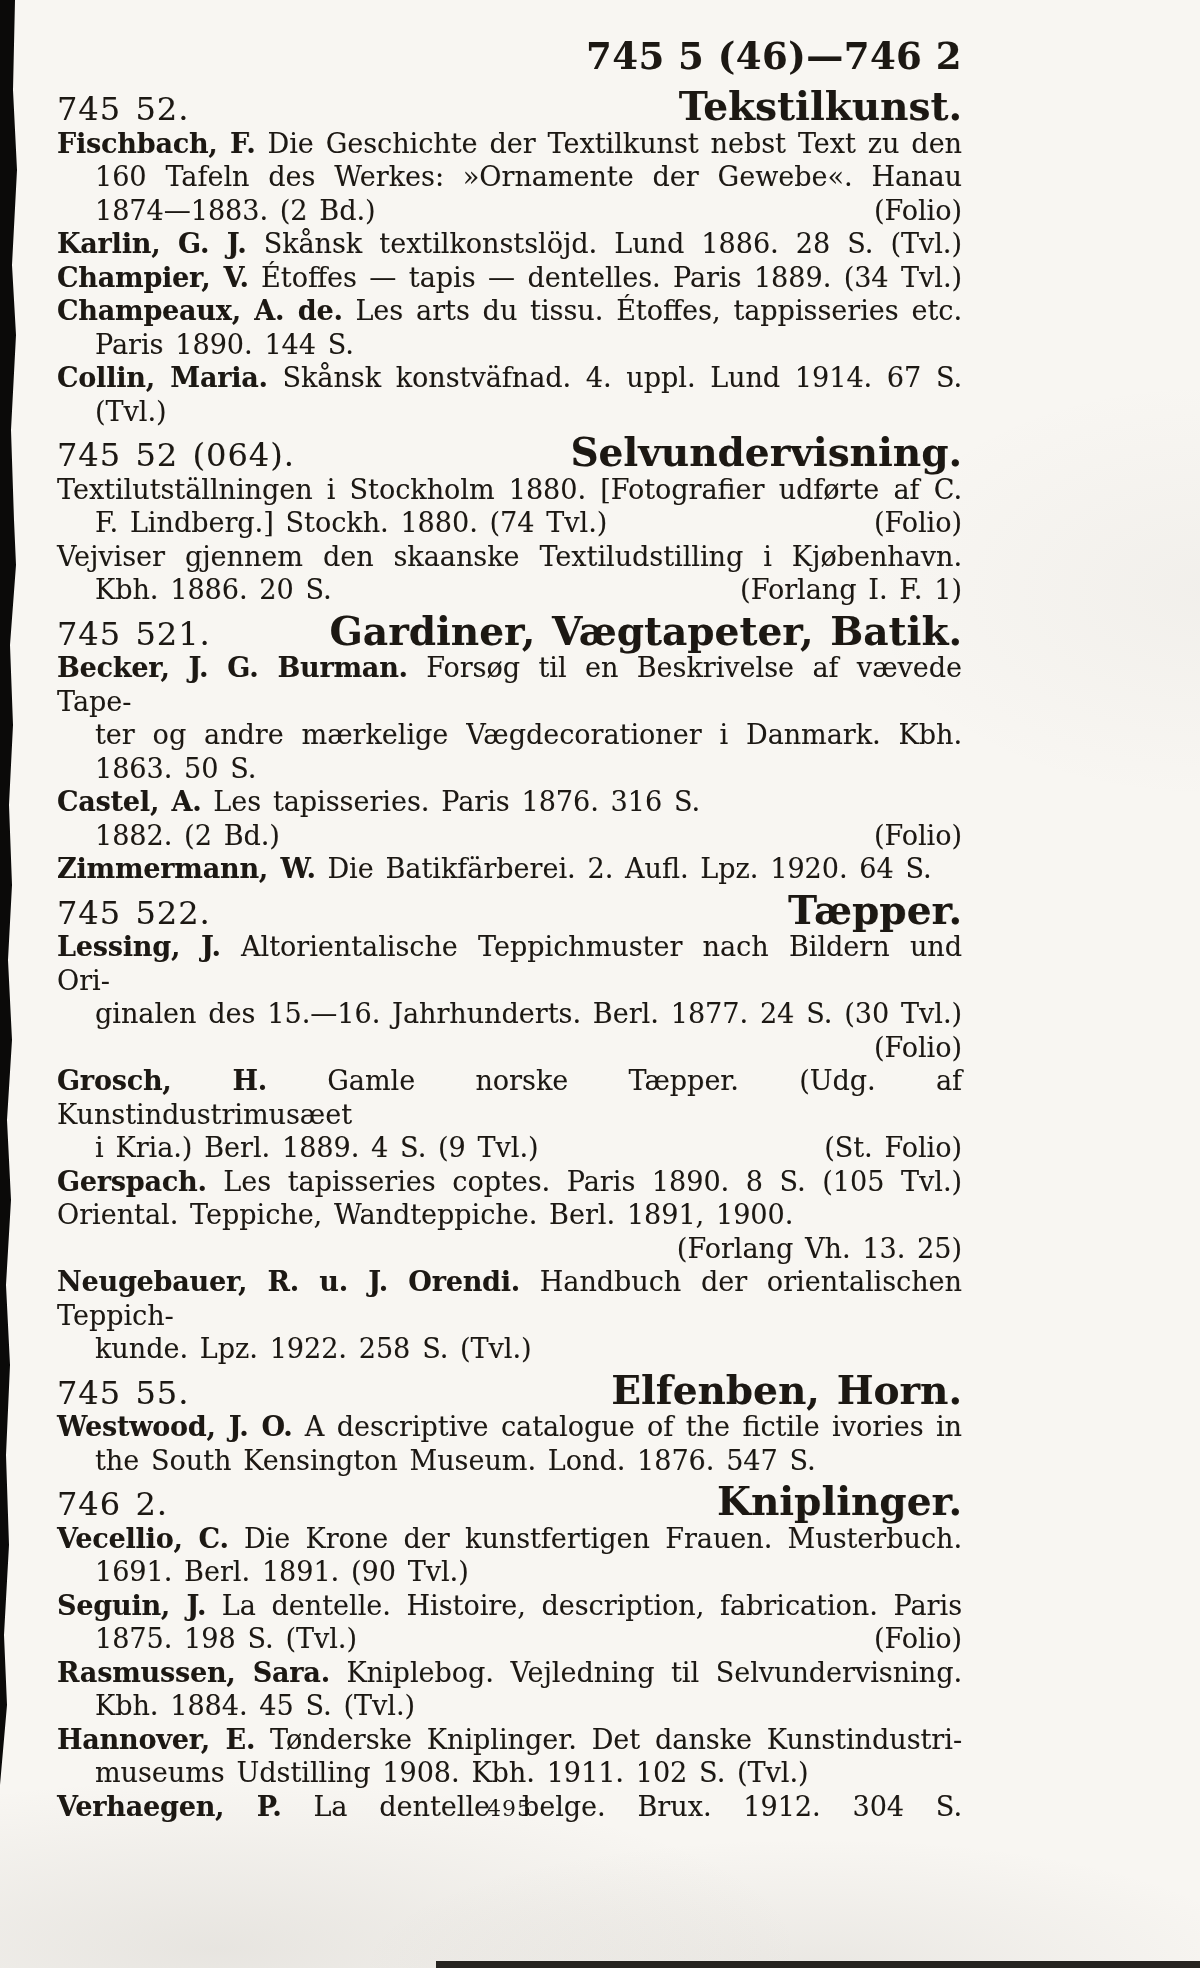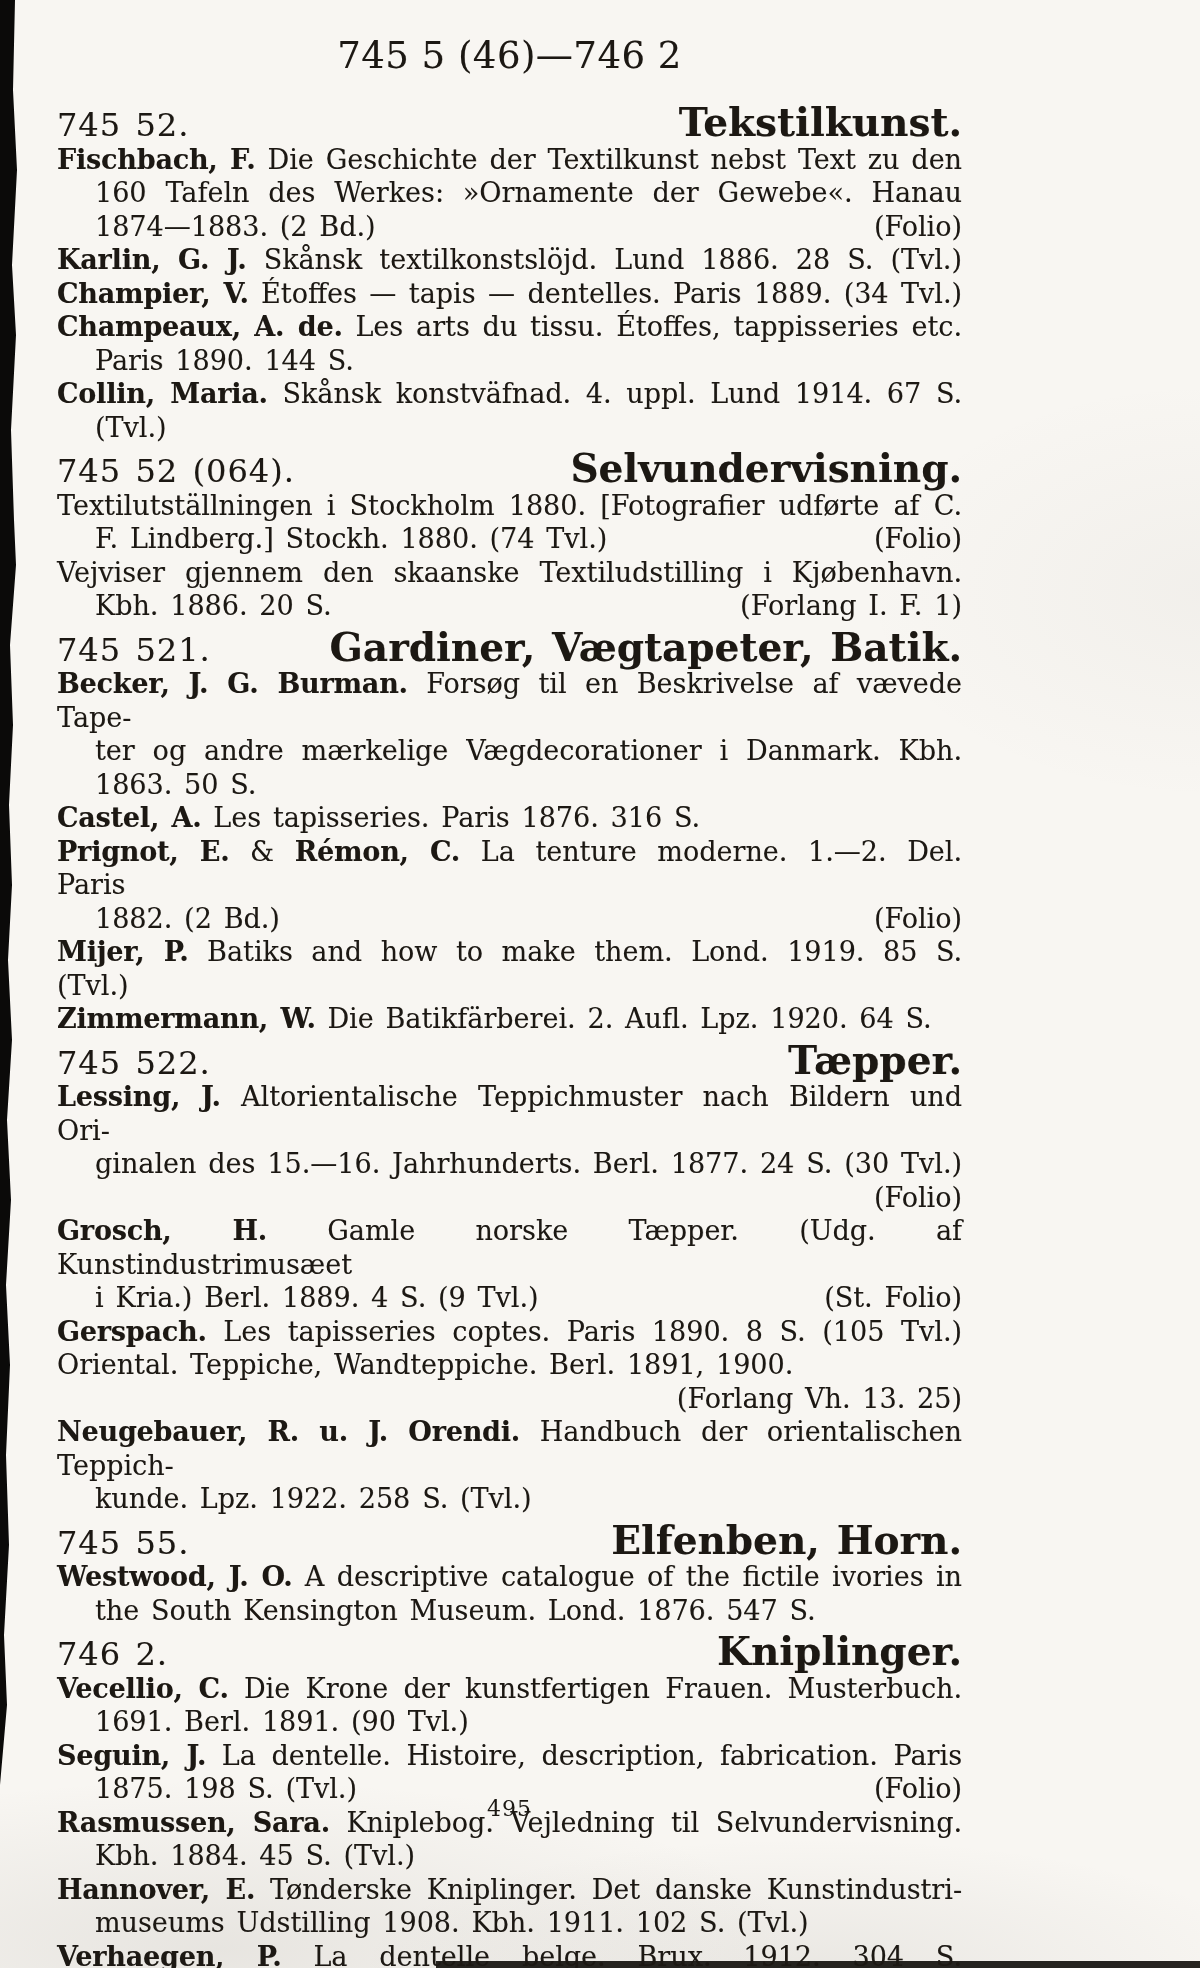--- a/index.html
+++ b/index.html
@@ -28,22 +28,22 @@
   .bottom-bar {
     position: absolute; left: 436px; right: 0; bottom: 0; height: 7px;
     background: #14110e; opacity: 0.92;
   }
 
   .col {
     position: absolute; left: 57px; top: 34px; width: 905px;
     text-shadow: 0.3px 0.3px 0 rgba(28,24,19,0.30);
   }
   .header-row {
-    text-align: center; font-weight: 400; font-size: 37px; line-height: 44px;
-    letter-spacing: 0.5px; margin-bottom: 28px;
+    text-align: right; font-weight: 700; font-size: 37px; line-height: 44px;
+    letter-spacing: 0.5px; margin-bottom: 12px;
   }
   .row { font-size: 27px; line-height: 33.5px; word-spacing: 0.12em; }
   .row .b { font-weight: 700; letter-spacing: -0.2px; }
   .row.ind { padding-left: 38px; }
   .row.just { text-align: justify; text-align-last: justify; }
   .row.split { display: flex; justify-content: space-between; }
   .row.ralign { text-align: right; }
   .head-row {
     display: flex; justify-content: space-between; align-items: baseline;
     margin-top: 8px;
@@ -96,26 +96,24 @@
       <span class="right">(Forlang I. F. 1)</span>
     </div>
     <div class="row head-row">
       <span class="num">745 521.</span>
       <span class="title">Gardiner, Vægtapeter, Batik.</span>
     </div>
     <div class="row just"><span class="b">Becker, J. G. Burman.</span><span class="r"> Forsøg til en Beskrivelse af vævede Tape-</span></div>
     <div class="row ind just"><span class="r">ter og andre mærkelige Vægdecorationer i Danmark. Kbh.</span></div>
     <div class="row ind"><span class="r">1863. 50 S.</span></div>
     <div class="row"><span class="b">Castel, A.</span><span class="r"> Les tapisseries. Paris 1876. 316 S.</span></div>
-    <div class="row just"><span class="b">Prignot, E.</span><span class="r"> &amp; </span><span class="b">Rémon, C.</span><span class="r"> La tenture moderne. 1.—2. Del. Paris</span></div>
     <div class="row ind split">
       <span class="left"><span class="r">1882. (2 Bd.)</span></span>
       <span class="right">(Folio)</span>
     </div>
-    <div class="row just"><span class="b">Mijer, P.</span><span class="r"> Batiks and how to make them. Lond. 1919. 85 S. (Tvl.)</span></div>
     <div class="row"><span class="b">Zimmermann, W.</span><span class="r"> Die Batikfärberei. 2. Aufl. Lpz. 1920. 64 S.</span></div>
     <div class="row head-row">
       <span class="num">745 522.</span>
       <span class="title">Tæpper.</span>
     </div>
     <div class="row just"><span class="b">Lessing, J.</span><span class="r"> Altorientalische Teppichmuster nach Bildern und Ori-</span></div>
     <div class="row ind just"><span class="r">ginalen des 15.—16. Jahrhunderts. Berl. 1877. 24 S. (30 Tvl.)</span></div>
     <div class="row ralign"><span>(Folio)</span></div>
     <div class="row just"><span class="b">Grosch, H.</span><span class="r"> Gamle norske Tæpper. (Udg. af Kunstindustrimusæet</span></div>
     <div class="row ind split">

